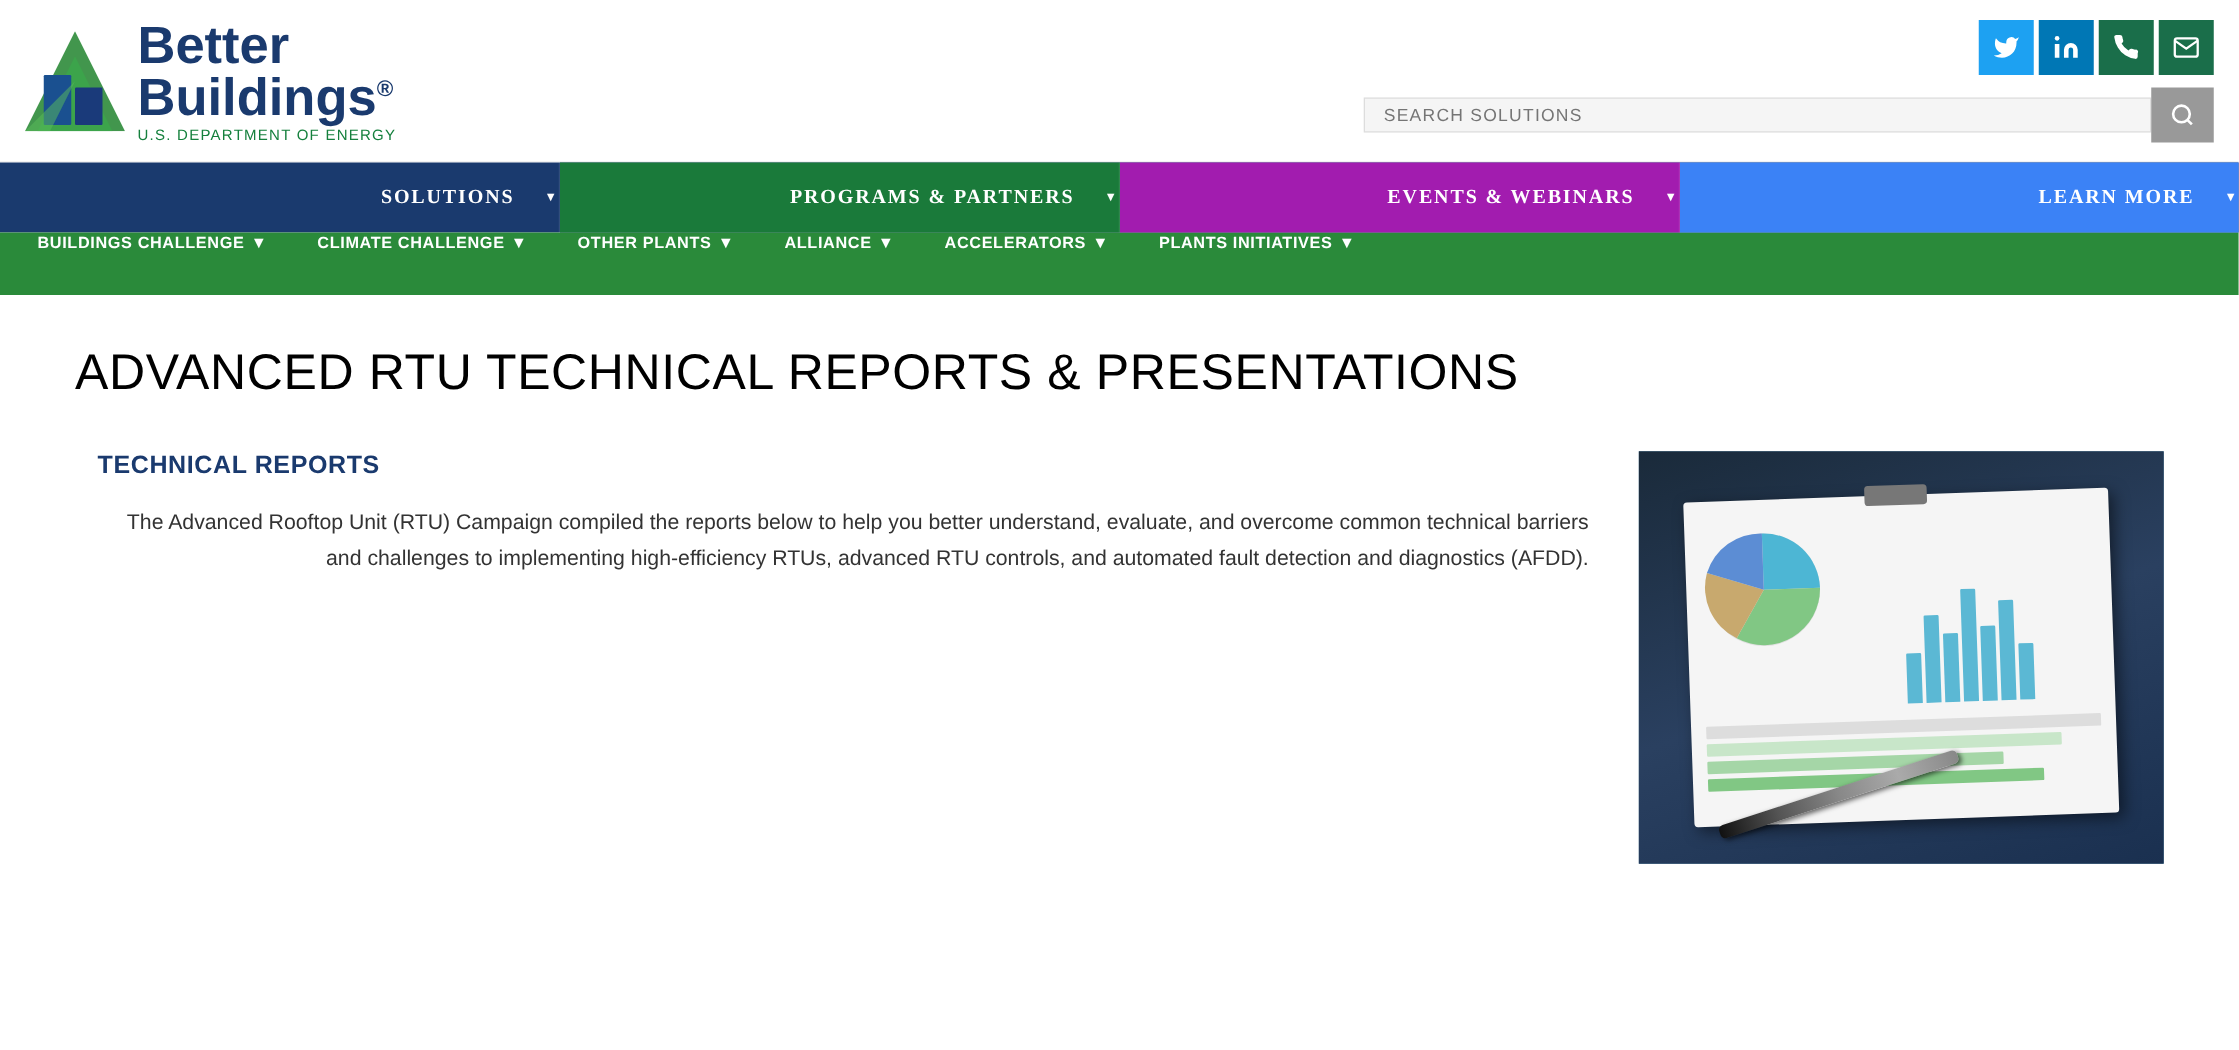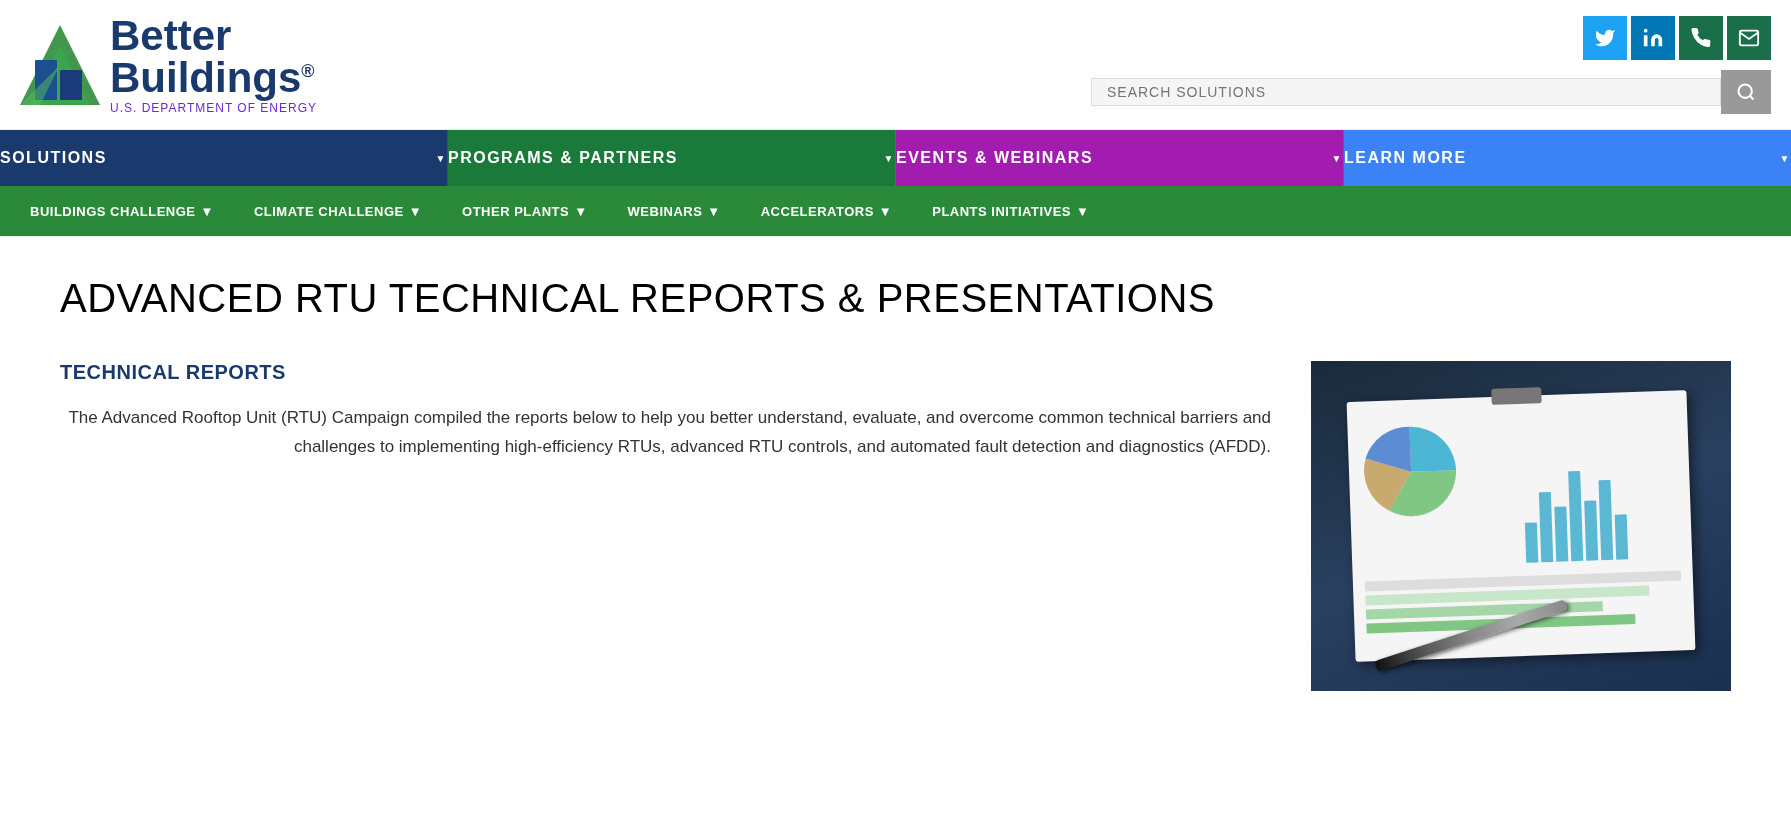--- a/index.html
+++ b/index.html
@@ -32,21 +32,21 @@
       font-size: 42px;
       font-weight: 900;
       color: #1a3a6e;
       line-height: 1;
     }
     .logo-title span {
       color: #1a3a6e;
     }
     .logo-subtitle {
       font-size: 12px;
-      color: #6d28d9;
+      color: #15803d;
       letter-spacing: 1px;
       margin-top: 2px;
     }
     .header-right {
       display: flex;
       flex-direction: column;
       align-items: flex-end;
       gap: 10px;
     }
     .social-icons {
@@ -99,48 +99,48 @@
 
     
     .main-nav {
       display: flex;
       background: #1a3a6e;
     }
     .main-nav-item {
       flex: 1;
       display: flex;
       align-items: center;
-      justify-content: space-between;
+      justify-content: flex-end;
       gap: 24px;
       height: 56px;
       color: #fff;
       font-size: 16px;
       font-weight: bold;
       letter-spacing: 1.5px;
       cursor: pointer;
       border-right: 1px solid rgba(255,255,255,0.1);
+      font-family: Liberation Serif, serif;
     }
     .main-nav-item:nth-child(2) { background: #1a7a3a; }
     .main-nav-item:nth-child(3) { background: #a21caf; }
     .main-nav-item:nth-child(4) { background: #3b82f6; }
     .nav-arrow {
       font-size: 10px;
     }
 
     
     .sub-nav {
       display: flex;
       background: #2a8a3a;
       align-items: center;
       height: 50px;
       padding: 0 10px;
     }
     .sub-nav-item {
       display: flex;
-      align-items: center;
       gap: 5px;
       color: #fff;
       font-size: 13px;
       font-weight: bold;
       letter-spacing: 0.5px;
       padding: 0 20px;
       height: 100%;
       cursor: pointer;
       white-space: nowrap;
     }
@@ -158,20 +158,21 @@
       letter-spacing: 0.5px;
     }
 
     .content-section {
       display: flex;
       gap: 40px;
       align-items: flex-start;
     }
     .content-text {
       flex: 1;
+      margin-left: 18px;
     }
     .section-heading {
       font-size: 20px;
       font-weight: bold;
       color: #1a3a6e;
       margin-bottom: 20px;
       letter-spacing: 0.5px;
     }
     .section-body {
       font-size: 17px;
@@ -276,21 +277,21 @@
   </div>
   <div class="sub-nav-item">
     <span>CLIMATE CHALLENGE</span>
     <span>▼</span>
   </div>
   <div class="sub-nav-item">
     <span>OTHER PLANTS</span>
     <span>▼</span>
   </div>
   <div class="sub-nav-item">
-    <span>WEBINARS</span>
+    <span>ALLIANCE</span>
     <span>▼</span>
   </div>
   <div class="sub-nav-item">
     <span>ACCELERATORS</span>
     <span>▼</span>
   </div>
   <div class="sub-nav-item">
     <span>PLANTS INITIATIVES</span>
     <span>▼</span>
   </div>

